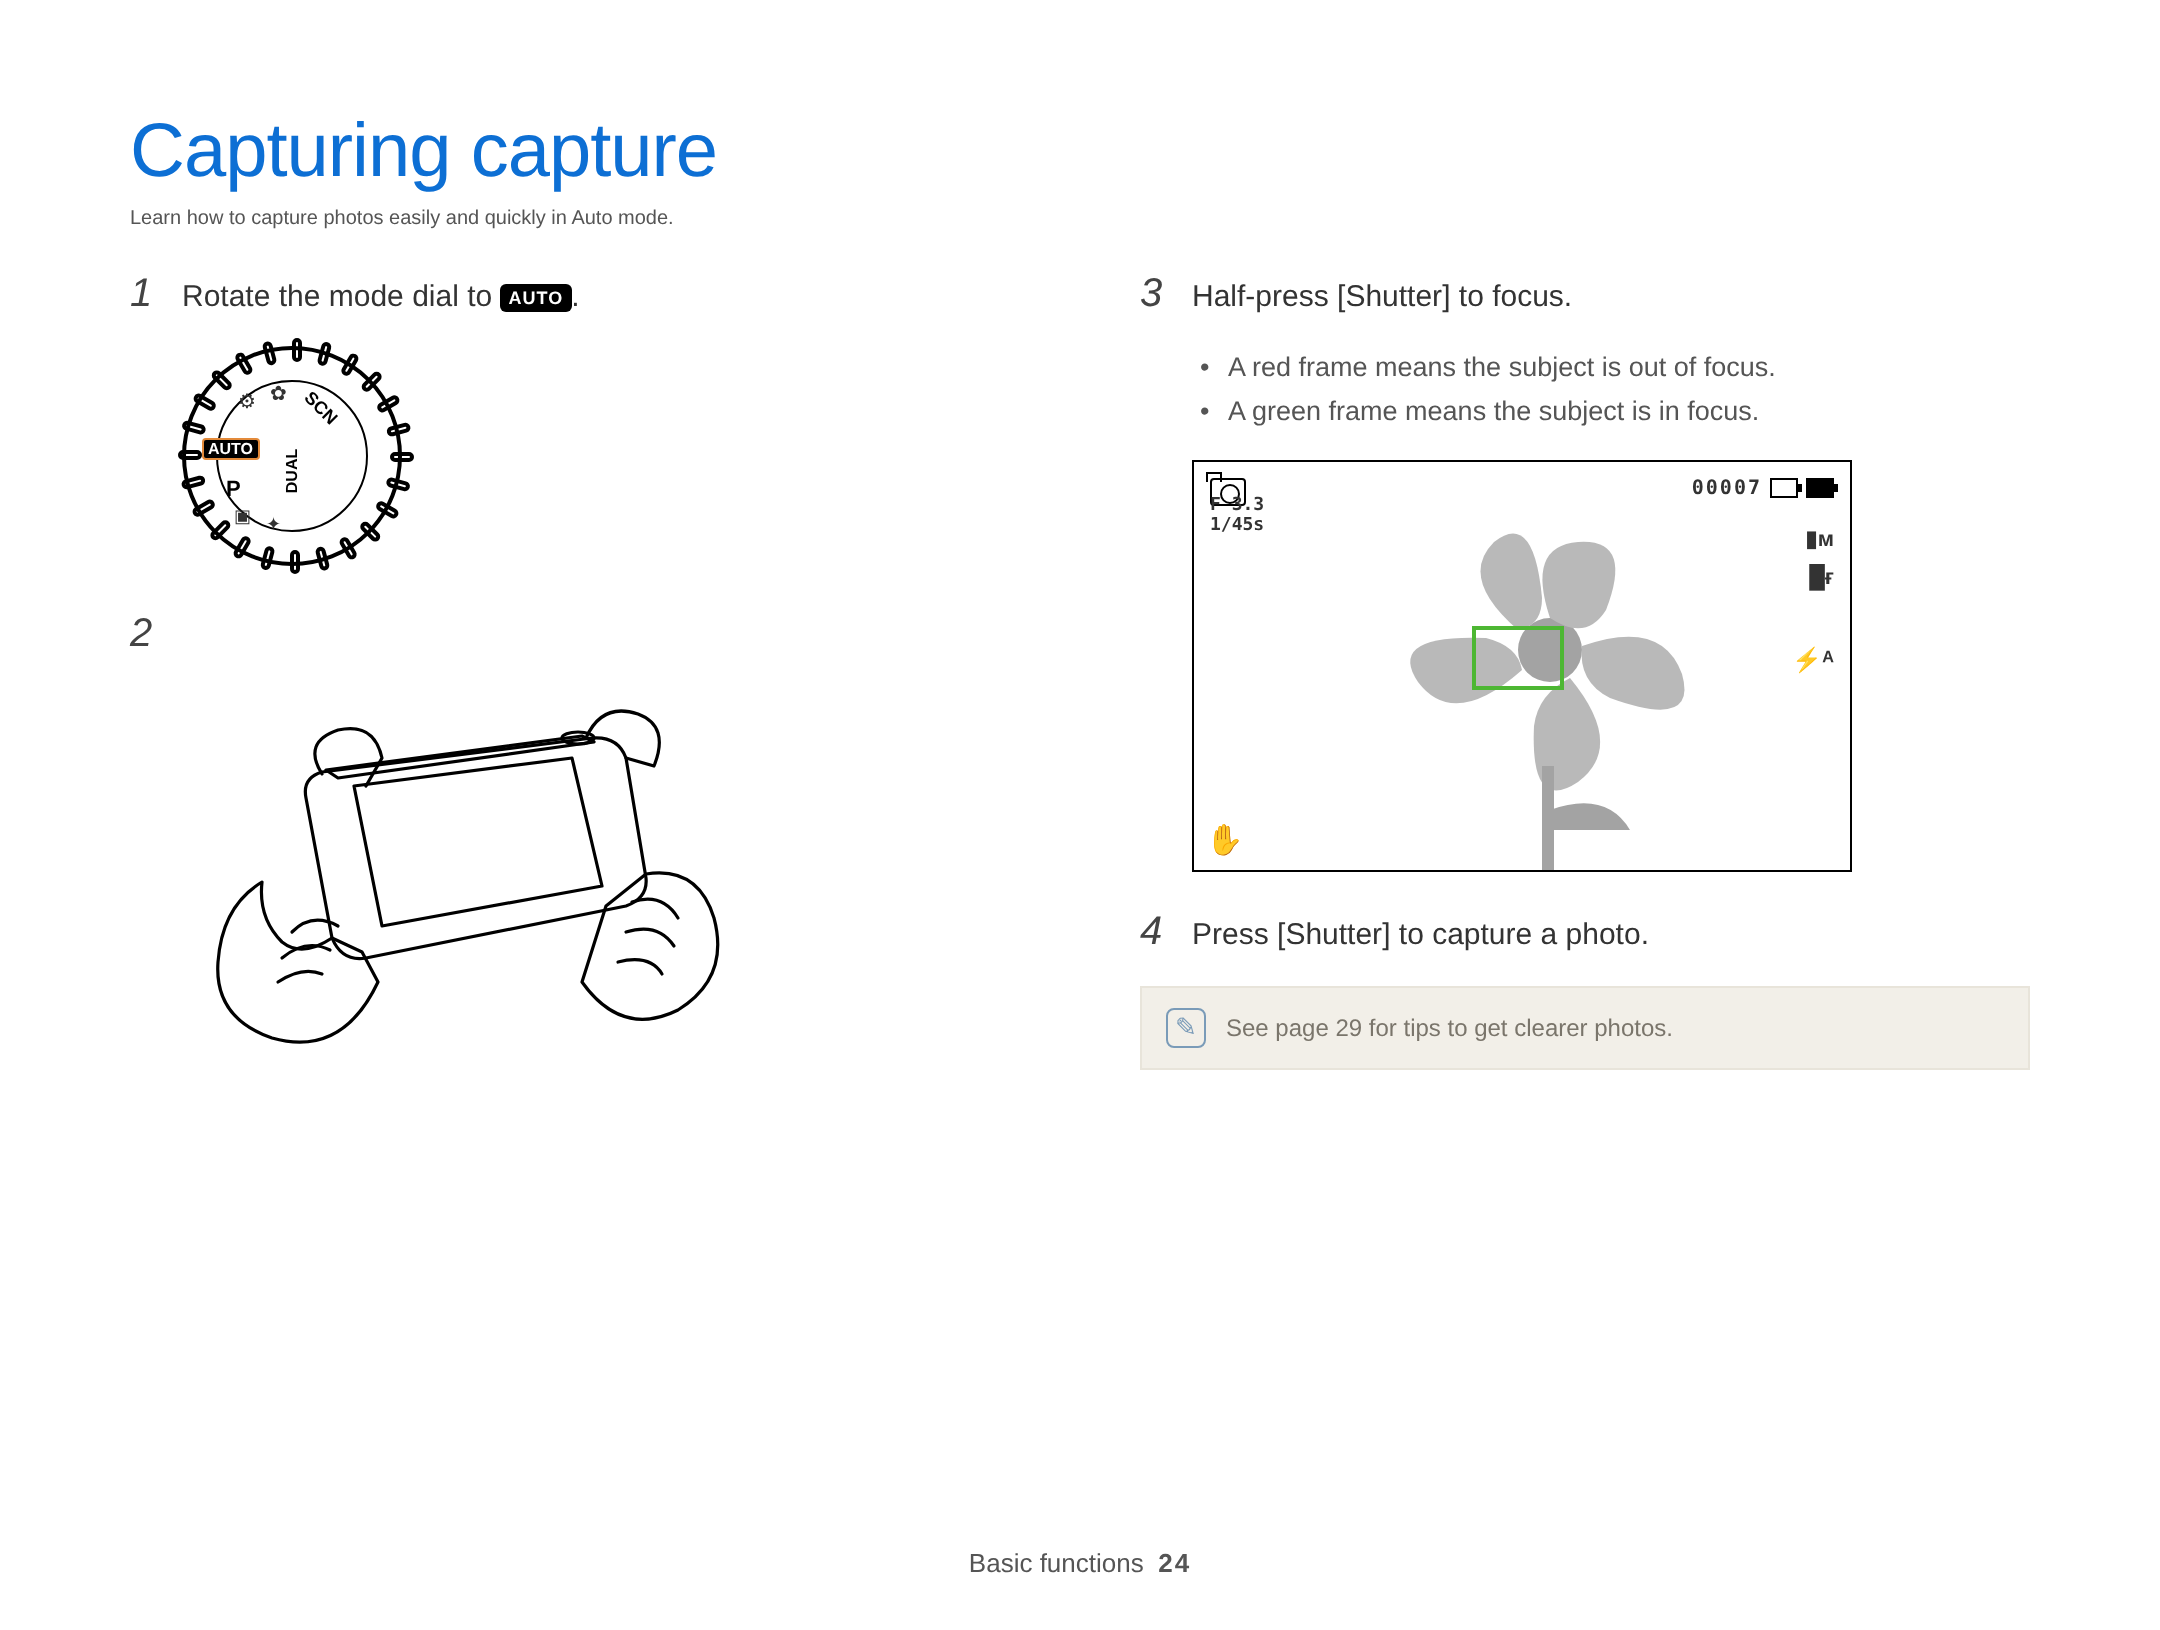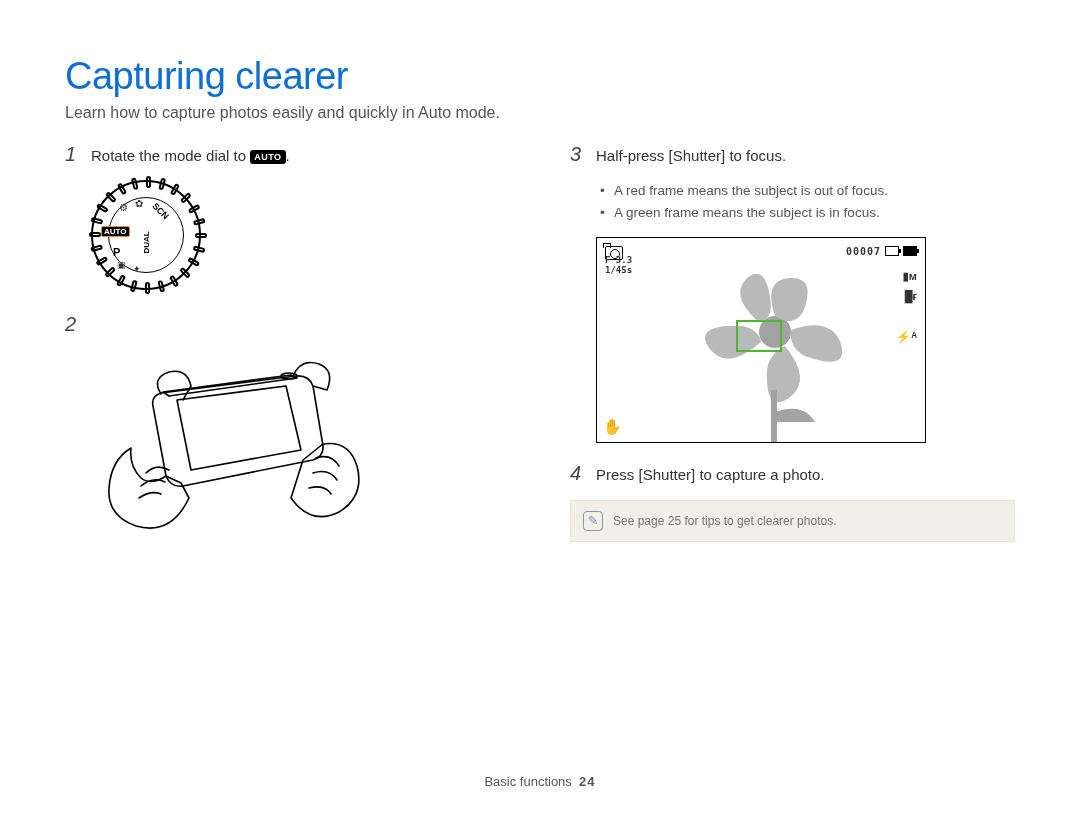--- a/index.html
+++ b/index.html
@@ -16,21 +16,21 @@
   }
   .title {
     font-size: 38px;
     font-weight: 400;
     color: #0d6fd4;
     letter-spacing: -0.5px;
     margin-bottom: 6px;
     font-stretch: condensed;
   }
   .subtitle {
-    font-size: 16px;
+    font-size: 10px;
     color: #555;
     margin-bottom: 22px;
   }
   .columns {
     display: flex;
     gap: 60px;
   }
   .col { flex: 1; }
   .step {
     display: flex;
@@ -188,21 +188,21 @@
     text-align: center;
     font-size: 13px;
     color: #555;
   }
   .footer .pgnum { font-weight: 700; letter-spacing: 1px; }
 </style>
 </head>
 <body>
 
 <div class="page">
-  <h1 class="title">Capturing clearer</h1>
+  <h1 class="title">Capturing capture</h1>
   <p class="subtitle">Learn how to capture photos easily and quickly in Auto mode.</p>
 
   <div class="columns">
 
     <div class="col">
 
       <div class="step">
         <span class="step-num">1</span>
         <span class="step-text">
           <span>Rotate the mode dial to </span><span class="auto-badge">AUTO</span><span>.</span>
@@ -325,21 +325,21 @@
 
       <div class="step">
         <span class="step-num">4</span>
         <span class="step-text">
           <span>Press [</span><b>Shutter</b><span>] to capture a photo.</span>
         </span>
       </div>
 
       <div class="tip-box">
         <span class="tip-icon">✎</span>
-        <span>See page 25 for tips to get clearer photos.</span>
+        <span>See page 29 for tips to get clearer photos.</span>
       </div>
     </div>
   </div>
 </div>
 
 <div class="footer">
   <span>Basic functions</span>&nbsp;&nbsp;<span class="pgnum">24</span>
 </div>
 
 </body></html>

